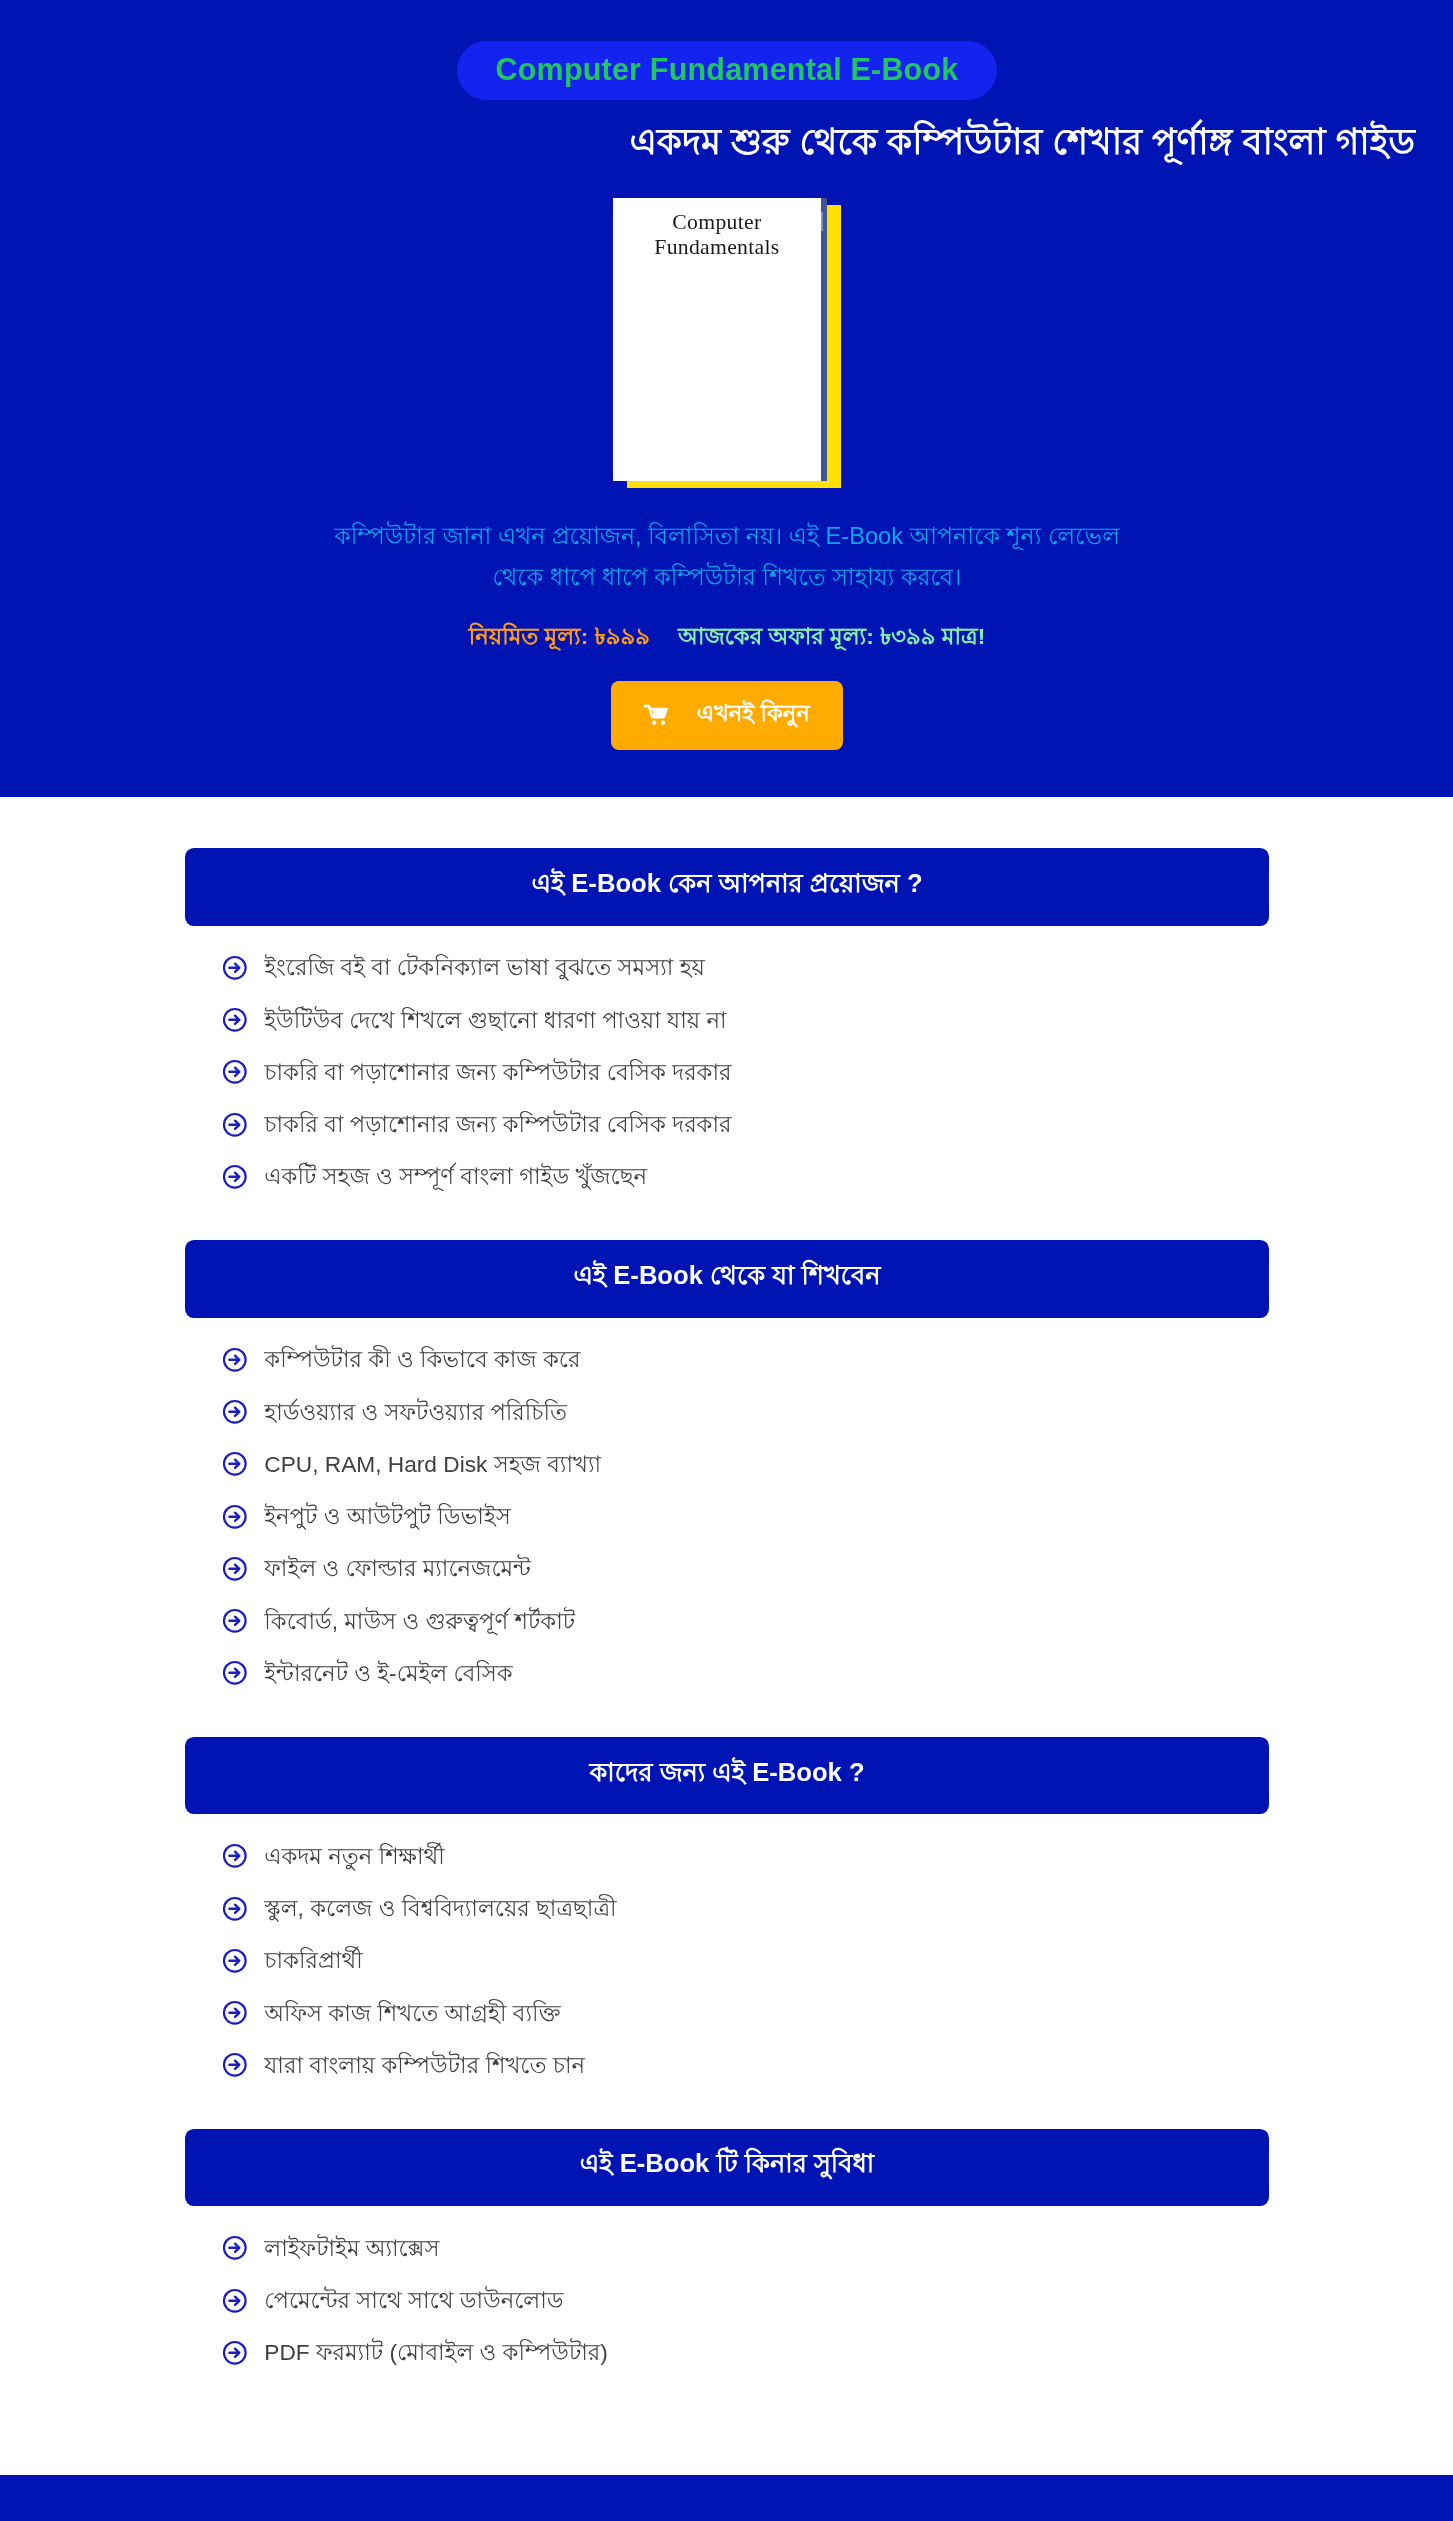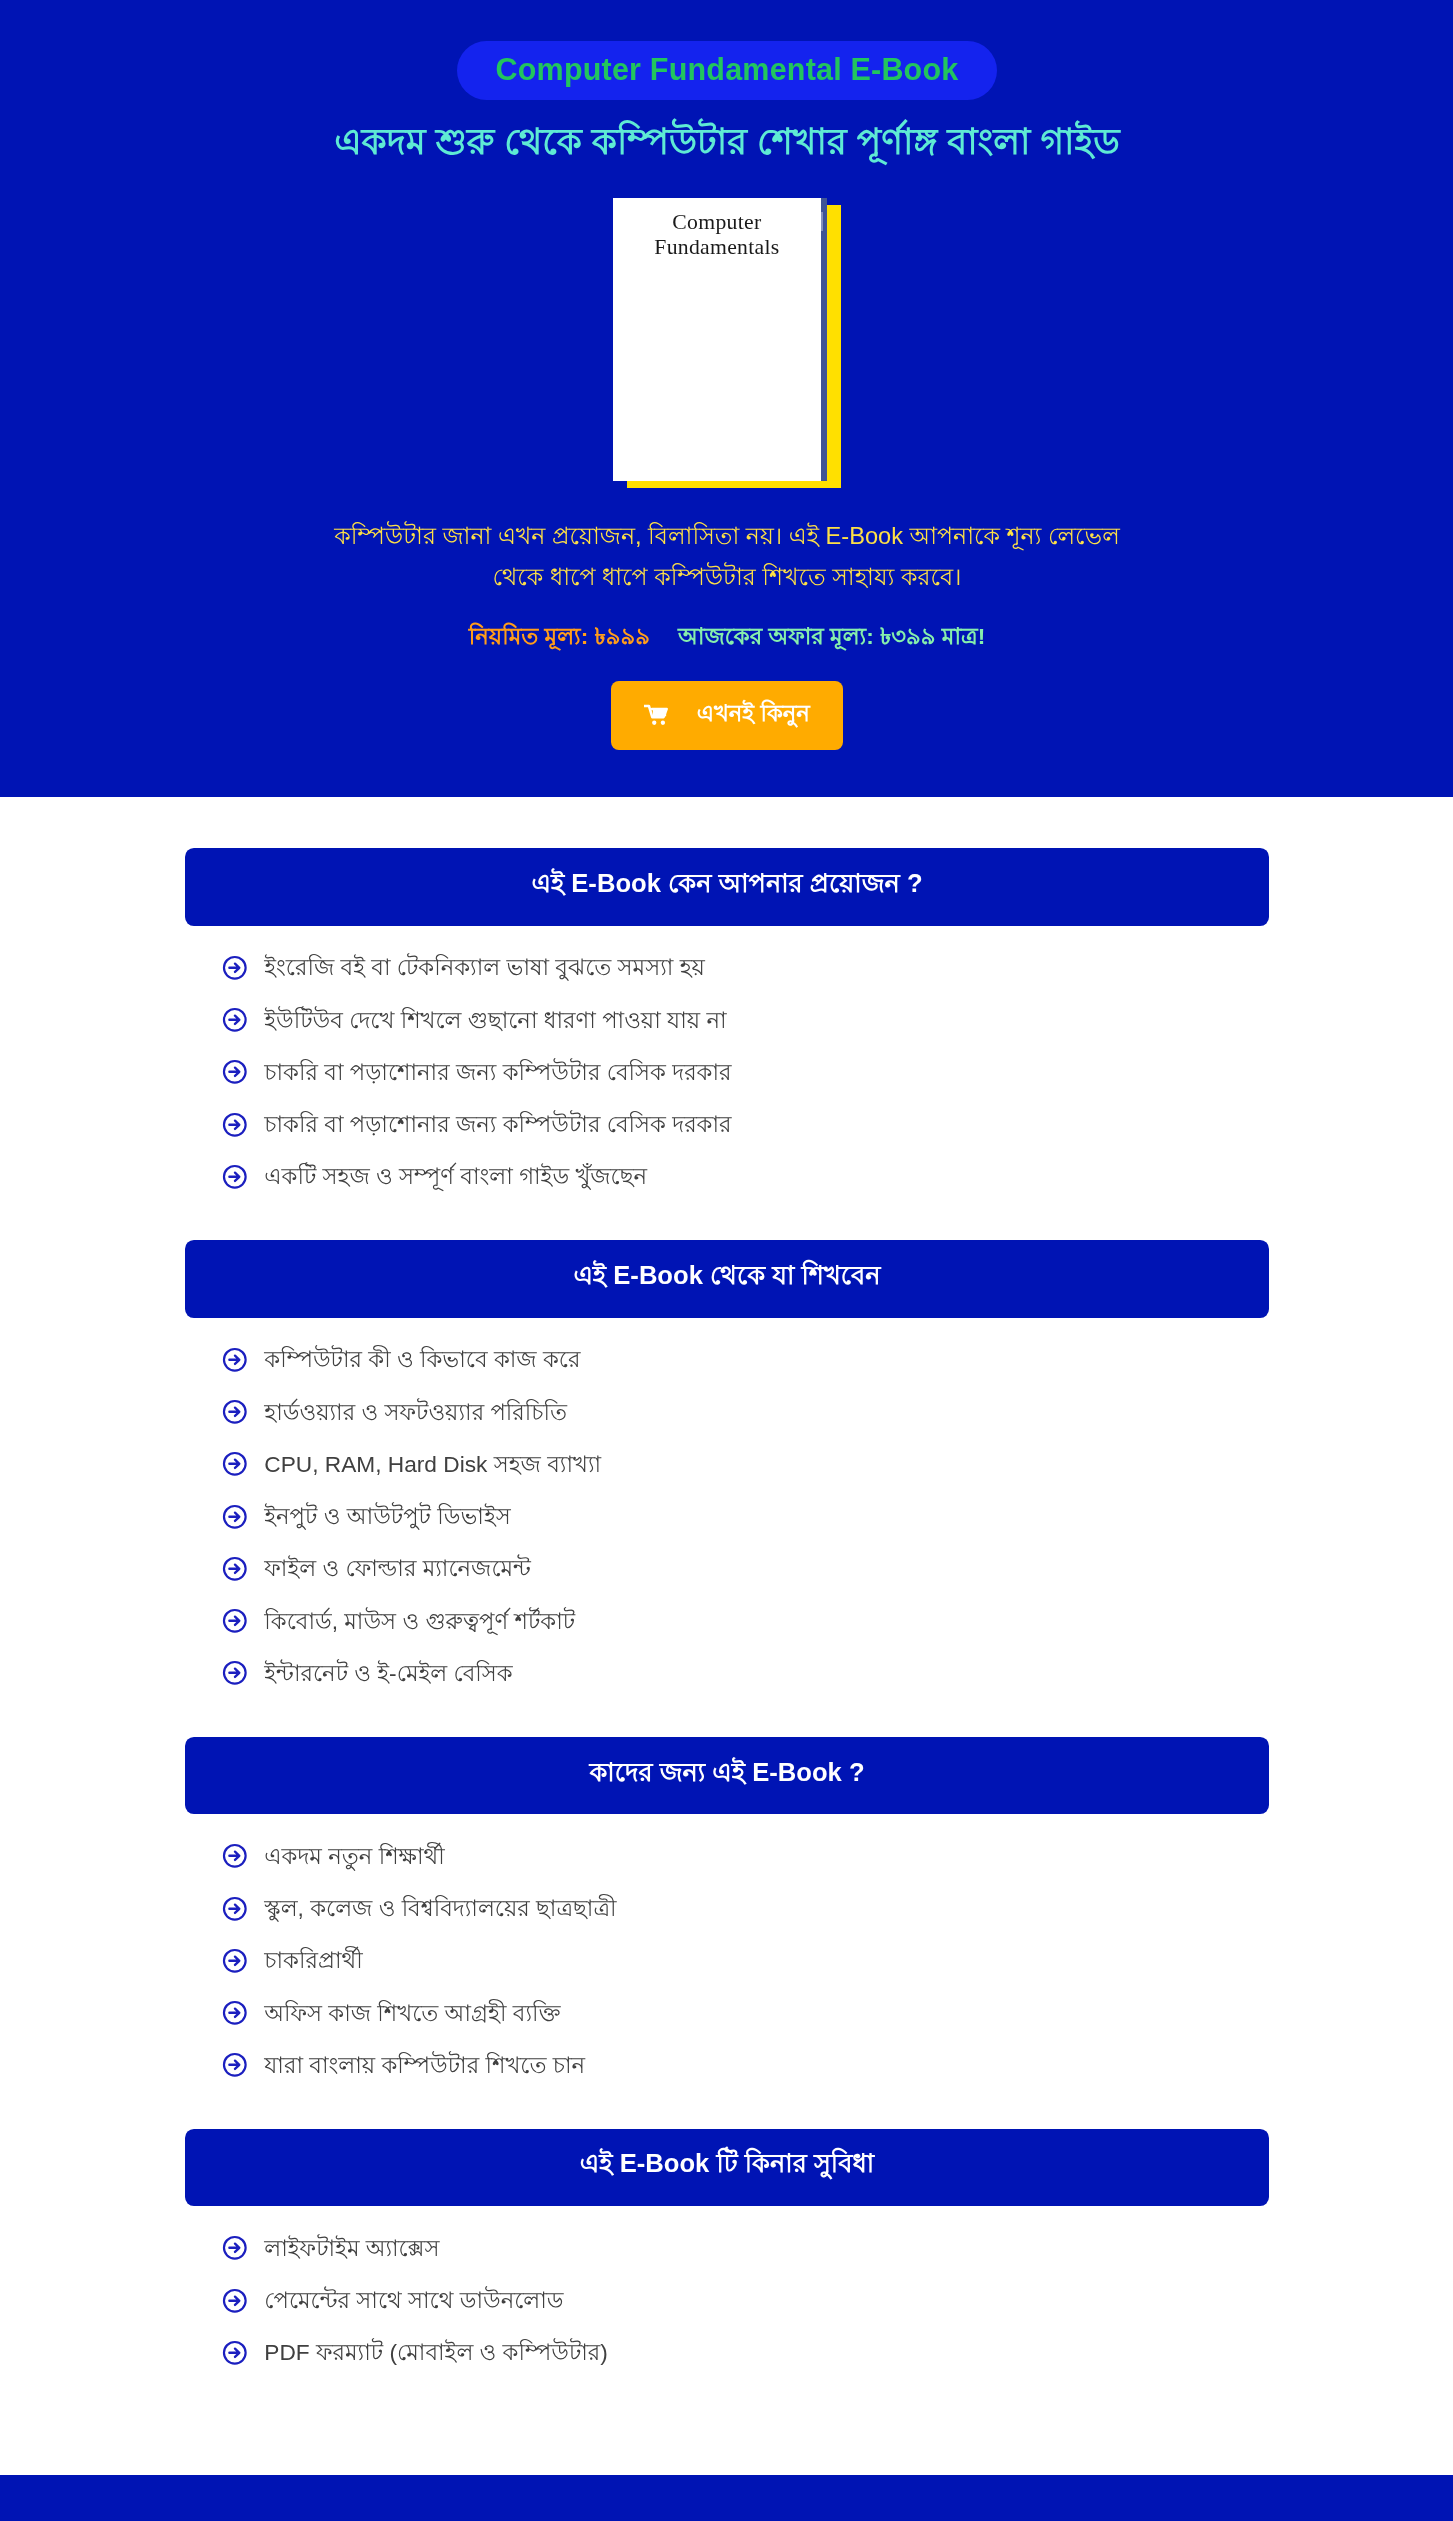--- a/index.html
+++ b/index.html
@@ -22,26 +22,27 @@
     display:inline-block;
     background:#1423ee;
     color:#22c55e;
     font-size:30.5px;
     font-weight:bold;
     letter-spacing:0.2px;
     padding:10.8px 39px 12.8px 39px;
     border-radius:39px;
   }
   .hero-title{
-    color:#5eead4;
+    color:#ffffff;
     font-size:36px;
     font-weight:bold;
     margin-top:19.7px;
     line-height:1.25;
     padding:0 39px;
+    text-align:right;
   }
   .book-wrap{
     margin:25.6px auto 0 auto;
     width:229px;
     height:297px;
     position:relative;
   }
   .book-shadow{
     position:absolute;
     left:14.8px;top:14.8px;
@@ -120,21 +121,21 @@
   }
   .bk-sq{position:absolute;background:rgba(255,255,255,.36);}
   .bk-foot{
     flex:0 0 23.6px;background:#3a4f91;display:flex;align-items:center;
     justify-content:space-between;padding:0 11.8px;
   }
   .bk-always{color:#c8d1e4;font-size:5.4px;letter-spacing:1px;font-weight:bold;}
   .bk-pearson{color:#ffffff;font-size:9.9px;letter-spacing:0.8px;font-weight:bold;}
 
   .hero-desc{
-    color:#fde047;
+    color:#0ea5e9;
     font-size:23.6px;
     line-height:1.72;
     margin:29.6px auto 0 auto;
     max-width:867px;
     padding:0 29.6px;
   }
   .price-row{
     margin-top:21.7px;
     font-size:22.7px;
     font-weight:bold;

